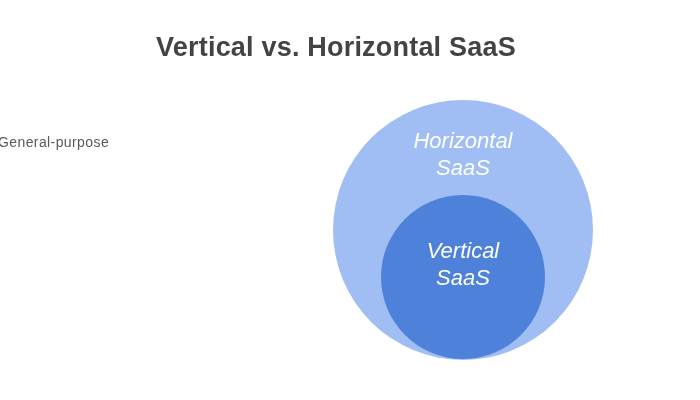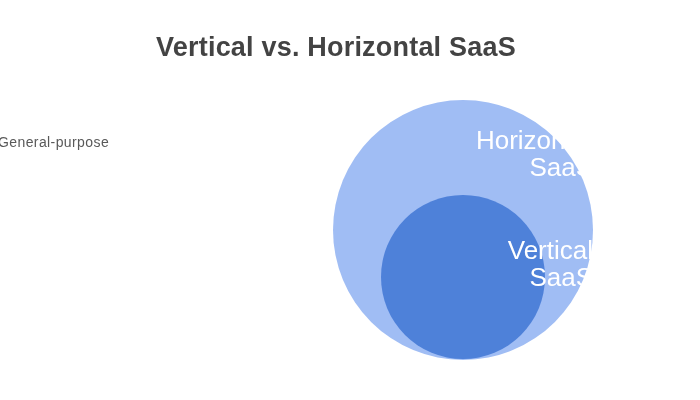--- a/index.html
+++ b/index.html
@@ -55,24 +55,25 @@
     left: 381px;
     top: 195px;
     width: 164px;
     height: 164px;
     background: var(--inner-circle-fill, #4e81d9);
   }
   .circle-label {
     position: absolute;
     left: 333px;
     width: 260px;
-    text-align: right;
-    font-size: 26px;
+    text-align: center;
+    font-size: 22px;
     line-height: 27px;
     color: var(--circle-label-text, #ffffff);
+    font-style: italic;
   }
   .circle-label .line { display: block; }
   .label-horizontal { top: 127px; }
   .label-vertical { top: 237px; }
 </style>
 </head>
 <body>
 
 <div class="canvas">
 

